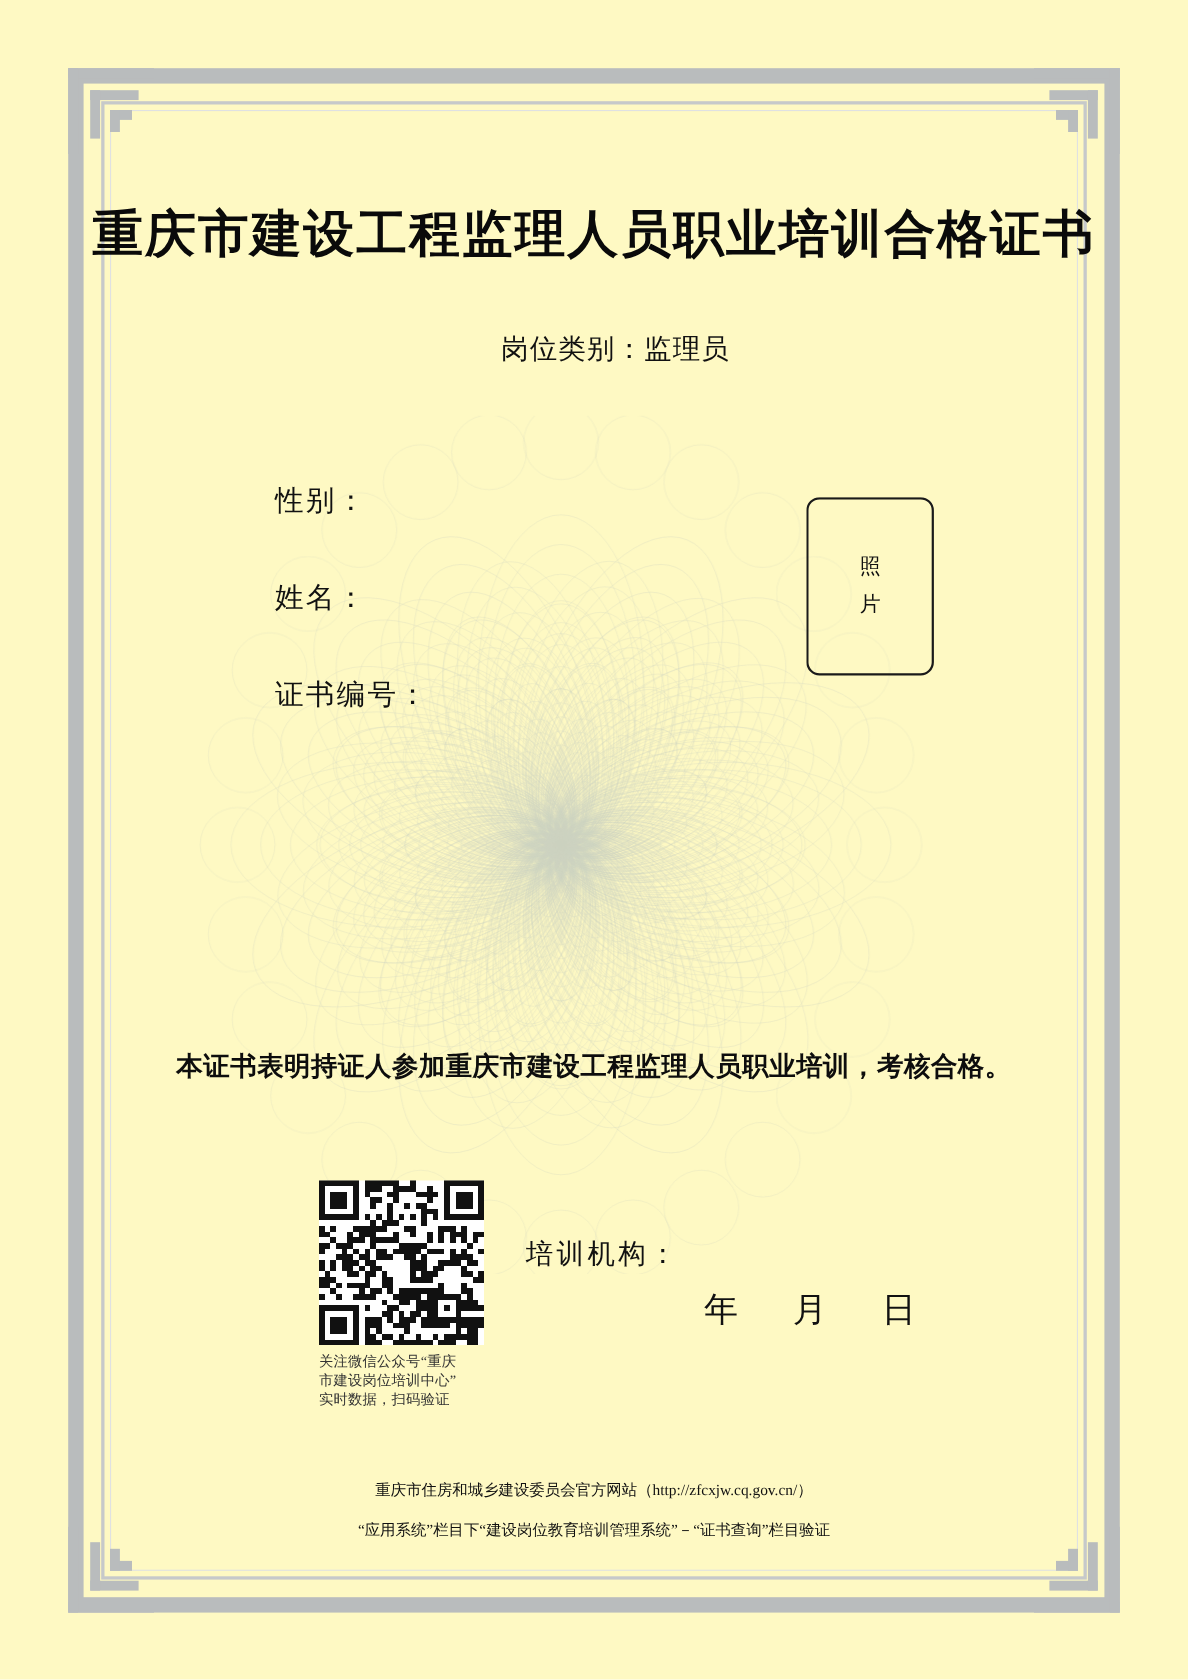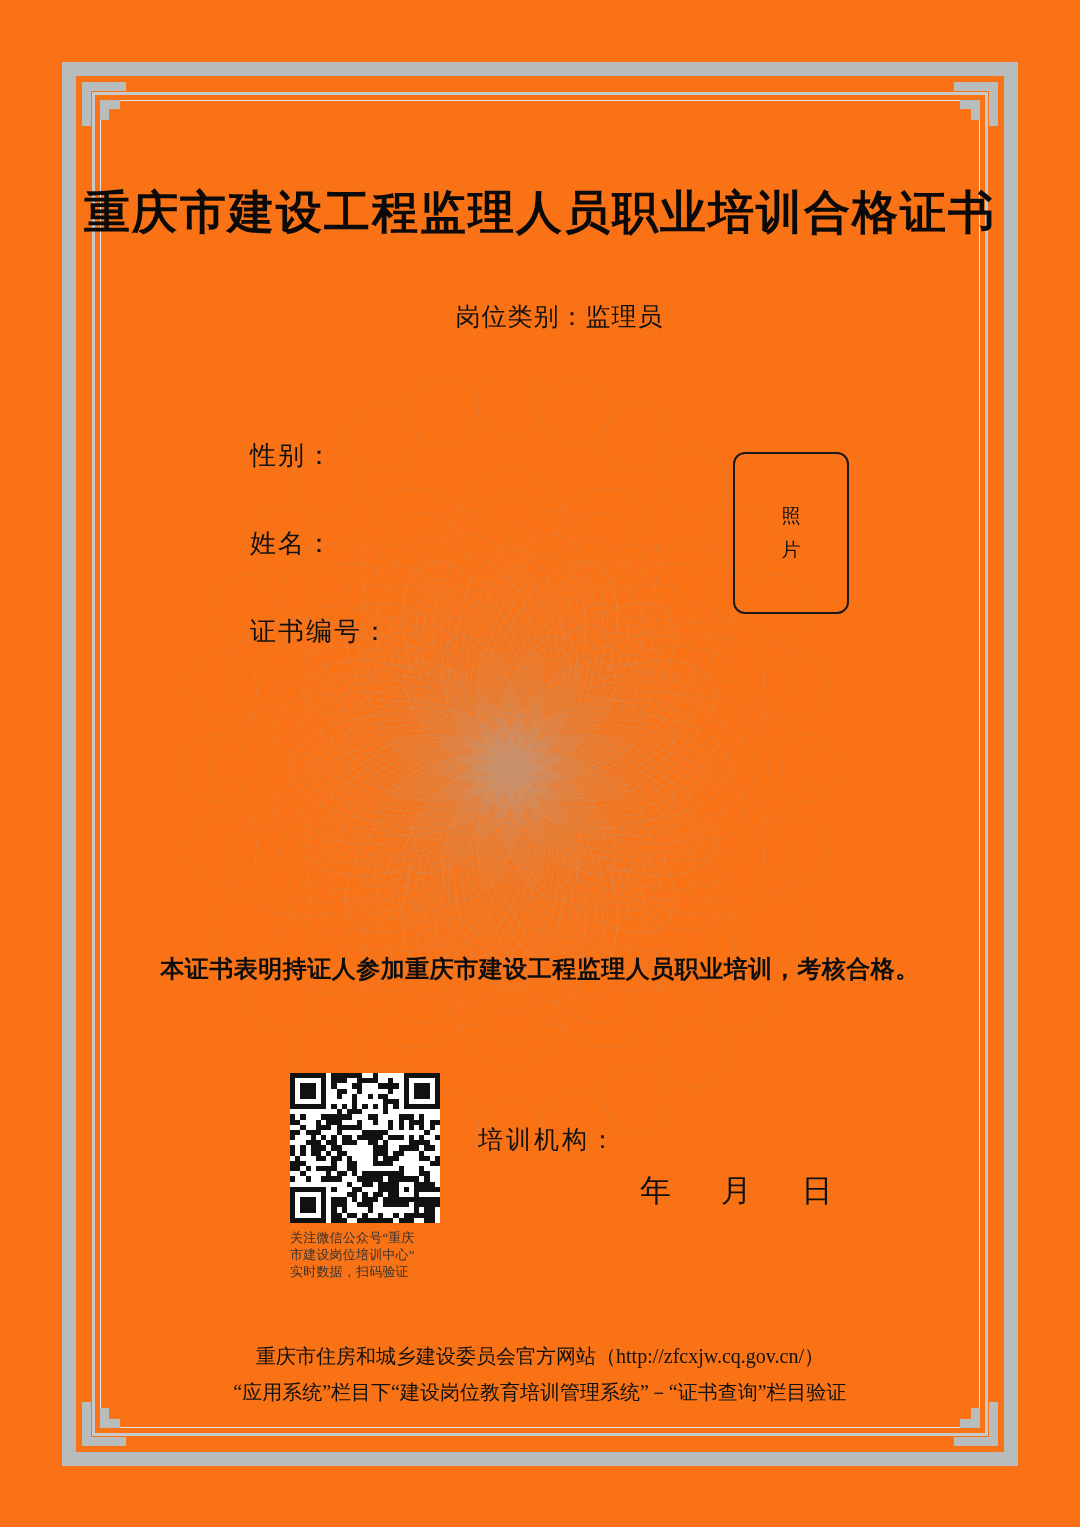--- a/index.html
+++ b/index.html
@@ -15,21 +15,21 @@
     overflow: hidden;
     position: relative;
   }
 
   
   #certificate {
     position: absolute;
     left: 0; top: 0;
     width: 1080px;
     height: 1527px;
-    background: #f97316;
+    background: #fef9c3;
   }
 
   
   .border-frame {
     position: absolute;
     left: 62px;
     top: 62px;
     width: 956px;
     height: 1404px;
     box-sizing: border-box;
@@ -190,21 +190,21 @@
     color: #111;
   }
   .date-line span { margin-right: 38px; }
   .date-line span:last-child { margin-right: 0; }
 
   .footer {
     position: absolute;
     left: 0; right: 0;
     top: 1338px;
     text-align: center;
-    font-size: 20px;
+    font-size: 14px;
     line-height: 36px;
     color: #111;
   }
 </style>
 </head>
 <body>
 
 <div id="certificate">
 
   <div class="border-frame"></div>

